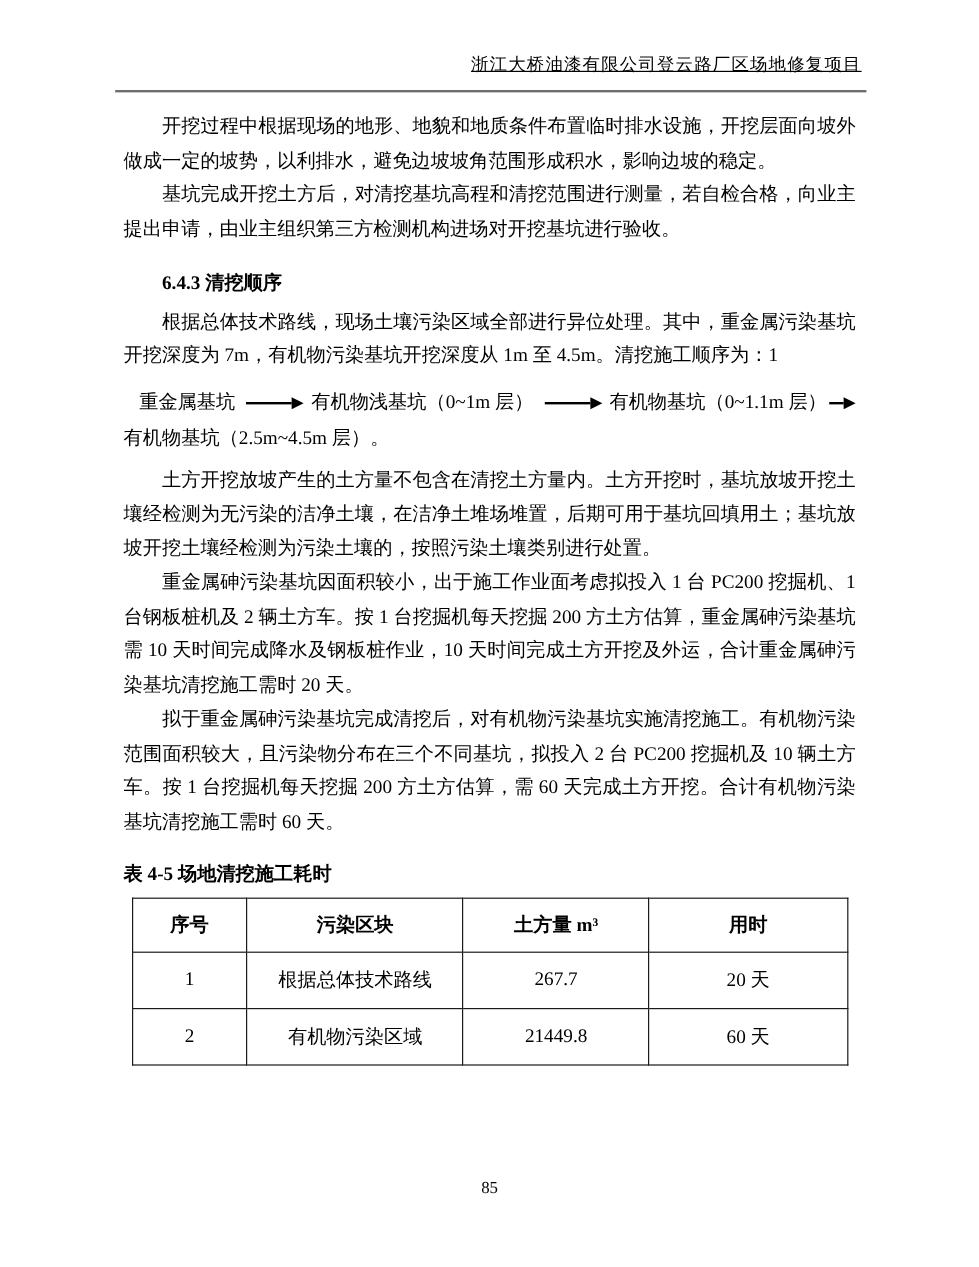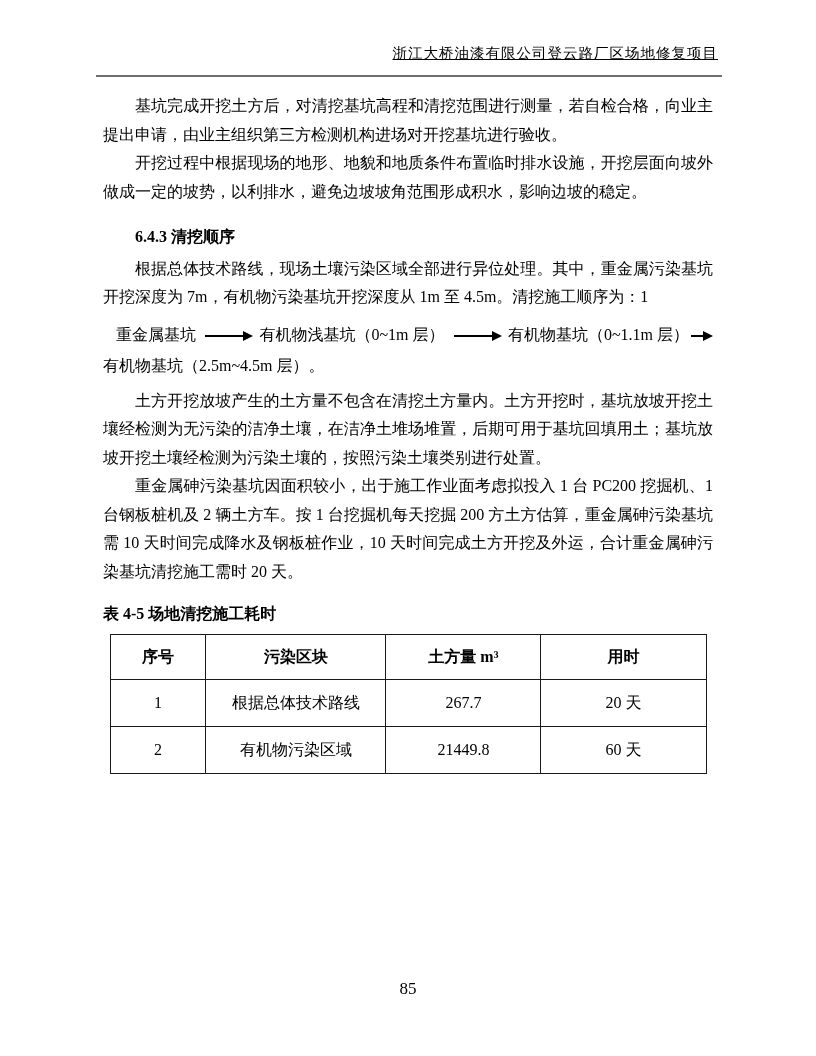--- a/index.html
+++ b/index.html
@@ -121,39 +121,39 @@
   col.c2 { width: 30.2%; }
   col.c3 { width: 26.0%; }
   col.c4 { width: 27.7%; }
   
   .page-number {
     position: absolute;
     left: 0;
     right: 0;
     bottom: 57px;
     text-align: center;
-    font-size: 17px;
+    font-size: 14px;
     margin-top: 32px;
   }
 </style>
 </head>
 <body>
 
 <div class="page">
 
   <div class="page-header">
     <div class="header-title">浙江大桥油漆有限公司登云路厂区场地修复项目</div>
     <div class="header-rule"></div>
   </div>
 
   <div class="content">
 
+    <p class="body-par">开挖过程中根据现场的地形、地貌和地质条件布置临时排水设施，开挖层面向坡外做成一定的坡势，以利排水，避免边坡坡角范围形成积水，影响边坡的稳定。</p>
+
     <p class="body-par">基坑完成开挖土方后，对清挖基坑高程和清挖范围进行测量，若自检合格，向业主提出申请，由业主组织第三方检测机构进场对开挖基坑进行验收。</p>
-
-    <p class="body-par">开挖过程中根据现场的地形、地貌和地质条件布置临时排水设施，开挖层面向坡外做成一定的坡势，以利排水，避免边坡坡角范围形成积水，影响边坡的稳定。</p>
 
     <h3 class="section-heading">6.4.3 清挖顺序</h3>
 
     <p class="body-par">根据总体技术路线，现场土壤污染区域全部进行异位处理。其中，重金属污染基坑开挖深度为 7m，有机物污染基坑开挖深度从 1m 至 4.5m。清挖施工顺序为：1</p>
 
     <div class="flow">
       <div class="flow-row1">
         <span class="flow-step flow-step-first">重金属基坑</span>
         <span class="flow-arrow"></span>
         <span class="flow-step">有机物浅基坑（0~1m 层）</span>
@@ -161,20 +161,21 @@
         <span class="flow-step">有机物基坑（0~1.1m 层）</span>
         <span class="flow-arrow flow-arrow-end"></span>
       </div>
       <div class="flow-row2">有机物基坑（2.5m~4.5m 层）。</div>
     </div>
 
     <p class="body-par">土方开挖放坡产生的土方量不包含在清挖土方量内。土方开挖时，基坑放坡开挖土壤经检测为无污染的洁净土壤，在洁净土堆场堆置，后期可用于基坑回填用土；基坑放坡开挖土壤经检测为污染土壤的，按照污染土壤类别进行处置。</p>
 
     <p class="body-par">重金属砷污染基坑因面积较小，出于施工作业面考虑拟投入 1 台 PC200 挖掘机、1 台钢板桩机及 2 辆土方车。按 1 台挖掘机每天挖掘 200 方土方估算，重金属砷污染基坑需 10 天时间完成降水及钢板桩作业，10 天时间完成土方开挖及外运，合计重金属砷污染基坑清挖施工需时 20 天。</p>
 
+    <p class="body-par">拟于重金属砷污染基坑完成清挖后，对有机物污染基坑实施清挖施工。有机物污染范围面积较大，且污染物分布在三个不同基坑，拟投入 2 台 PC200 挖掘机及 10 辆土方车。按 1 台挖掘机每天挖掘 200 方土方估算，需 60 天完成土方开挖。合计有机物污染基坑清挖施工需时 60 天。</p>
 
     <div class="table-caption">表 4-5 场地清挖施工耗时</div>
 
     <table class="data-table">
       <colgroup>
         <col class="c1">
           <col class="c2">
           <col class="c3">
           <col class="c4">
       </colgroup>

